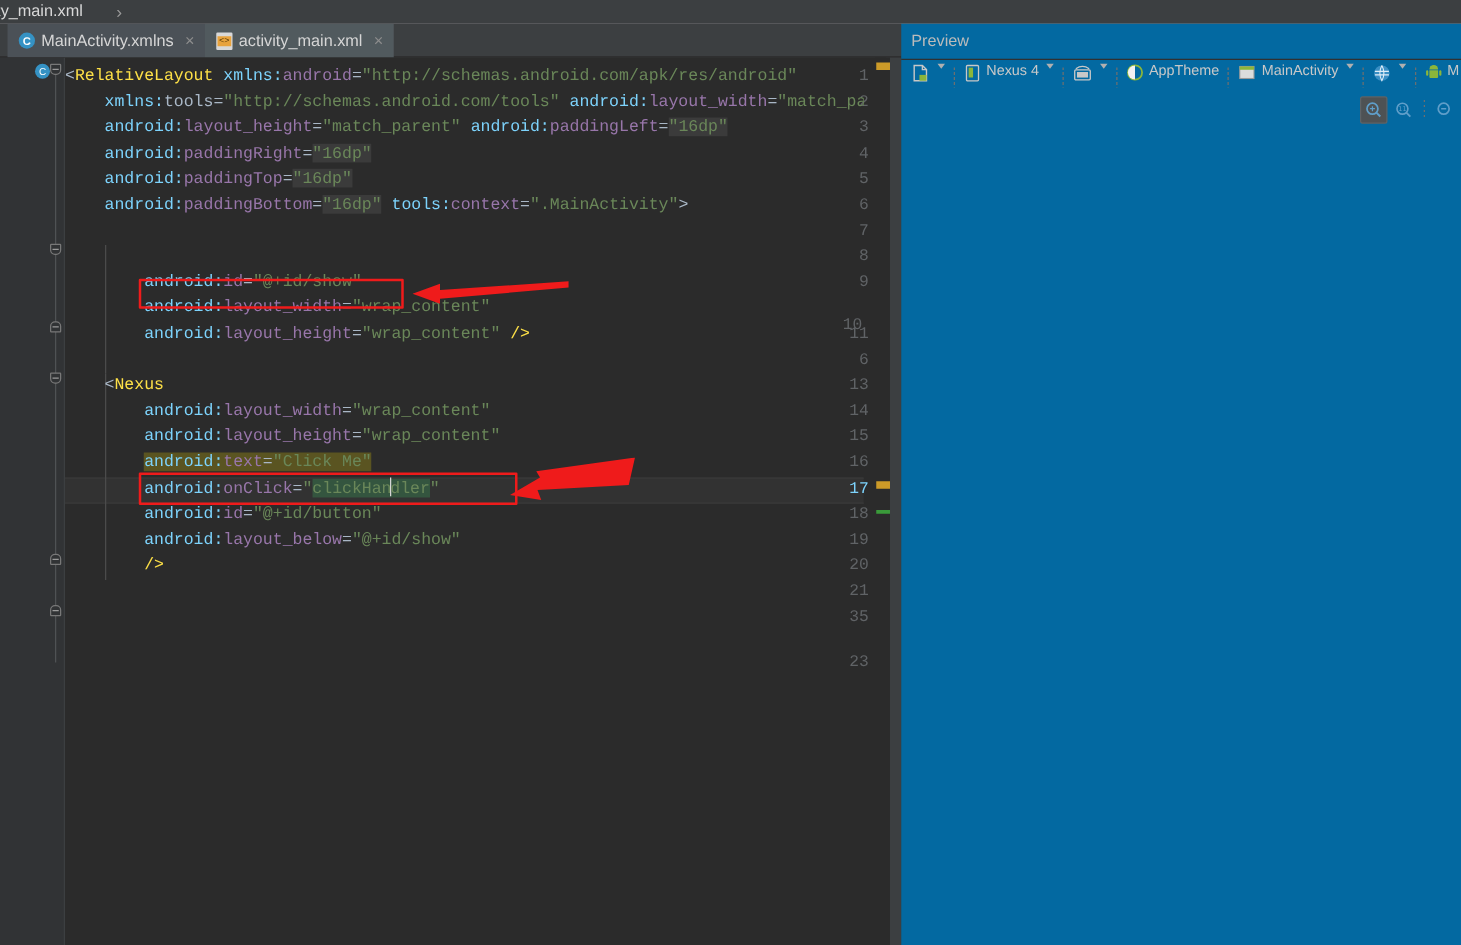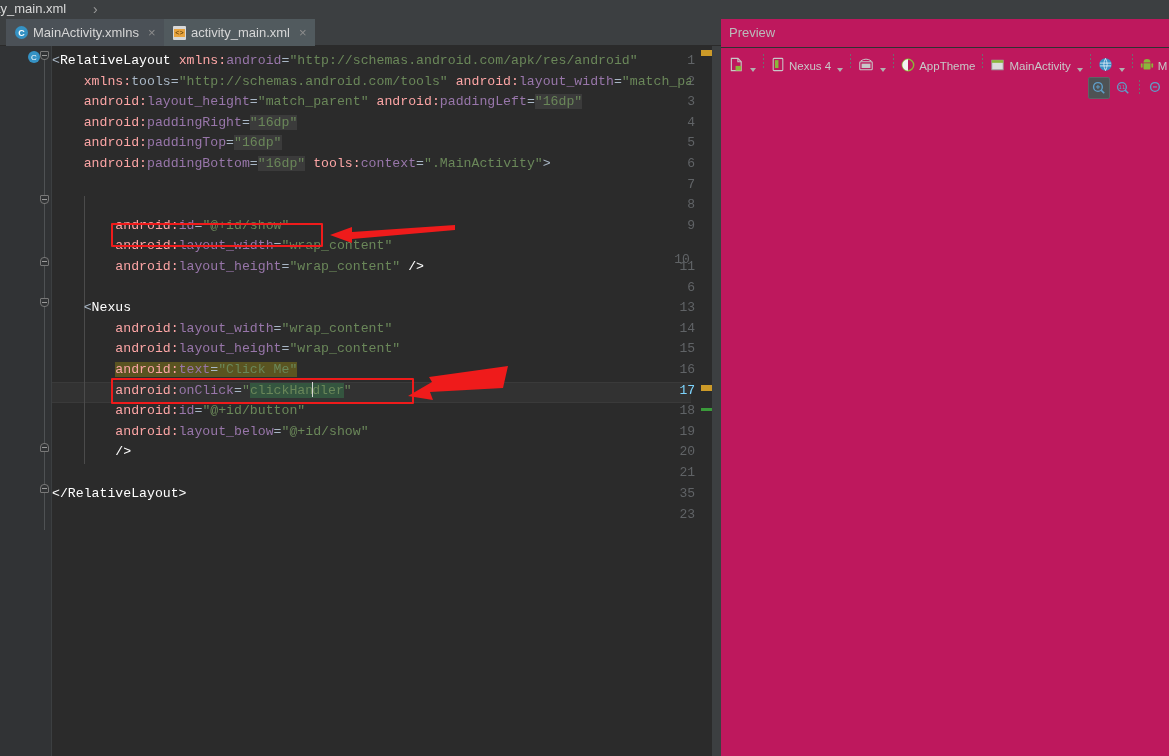--- a/index.html
+++ b/index.html
@@ -117,23 +117,23 @@
   .line-hl {
     position: absolute; left: 52px; right: 30px; height: 20.6px;
     background: #323232; border-top: 1px solid #3a3a3a;
     border-bottom: 1px solid #3a3a3a;
   }
   .indent-guide {
     position: absolute; width: 1px; background: #4b4b4b;
   }
 
   
-  .t-tag   { color: #ffffff; }
+  .t-tag   { color: #fde047; }
   .t-attr  { color: #9876aa; }
-  .t-ns    { color: #fca5a5; }
+  .t-ns    { color: #7dd3fc; }
   .t-str   { color: #6a8759; }
   .t-plain { color: #a9b7c6; }
   .t-punc  { color: #a9b7c6; }
   .hl-dim  { background: #3b3b3b; }
   .hl-warn { background: #5a5421; }
   .hl-sel  { background: #34553f; }
   .caret {
     display: inline-block; width: 1px; height: 15px;
     background: #d6d6d6; vertical-align: -3px; margin: 0 -1px;
   }
@@ -156,36 +156,36 @@
   
   .redbox {
     position: absolute; border: 2px solid #ef1b1b; border-radius: 1px;
     pointer-events: none;
   }
   .redarrow { position: absolute; pointer-events: none; }
 
   
   .preview {
     position: absolute; left: 721px; top: 19px;
-    width: 448px; height: 737px; background: #be185d;
+    width: 448px; height: 737px; background: #0369a1;
   }
   .preview-title {
     position: absolute; left: 8px; top: 6px;
     font-size: 13px; color: #bbbbbb;
   }
   .preview-divider {
     position: absolute; left: 0; top: 28px; width: 448px; height: 1px;
     background: #2f3133;
   }
   .ptoolbar {
     position: absolute; left: 4px; top: 30px; height: 25px;
     display: flex; align-items: center;
   }
   .pt-item {
-    display: flex; align-items: flex-end; gap: 4px;
+    display: flex; align-items: flex-start; gap: 4px;
     height: 21px; padding: 0 4px; color: #c8c8c8; font-size: 11.5px;
     white-space: nowrap;
   }
   .pt-sep {
     width: 1px; height: 16px; margin: 0 3px;
     background: repeating-linear-gradient(to bottom,#6c6f70 0 2px,transparent 2px 4px);
   }
   .caret-dn {
     width: 0; height: 0; margin-left: 2px;
     border-left: 3px solid transparent; border-right: 3px solid transparent;
@@ -250,21 +250,21 @@
         <div class="ln" style="top: 252.2px;">13</div>
         <div class="ln" style="top: 272.8px;">14</div>
         <div class="ln" style="top: 293.4px;">15</div>
         <div class="ln" style="top: 314px;">16</div>
         <div class="ln hot" style="top: 334.6px;">17</div>
         <div class="ln" style="top: 355.2px;">18</div>
         <div class="ln" style="top: 375.8px;">19</div>
         <div class="ln" style="top: 396.4px;">20</div>
         <div class="ln" style="top: 417px;">21</div>
         <div class="ln" style="top: 437.6px;">35</div>
-        <div class="ln" style="top: 459px; text-align: right;">23</div>
+        <div class="ln" style="top: 474px; text-align: right;">23</div>
       </div>
 
     <div style="position:absolute;left:28px;top:5px;width:12px;height:12px;border-radius:50%;background:#3592c4;color:#fff;font-size:8px;display:flex;align-items:center;justify-content:center;">C</div>
 
     <div class="fold down" style="top:149px"></div>
     <div class="fold up" style="top:211px"></div>
     <div class="fold down" style="top:252px"></div>
     <div class="fold up" style="top:397px"></div>
     <div class="fold up" style="top:438px"></div>
     <div class="fold down" style="top:5px"></div>
@@ -286,21 +286,20 @@
       <div class="line" style="top:231.6px"></div>
       <div class="line" style="top:252.2px">    <span class="t-punc">&lt;</span><span class="t-tag">Nexus</span></div>
       <div class="line" style="top:272.8px">        <span class="t-ns">android:</span><span class="t-attr">layout_width</span><span class="t-plain">=</span><span class="t-str">"wrap_content"</span></div>
       <div class="line" style="top:293.4px">        <span class="t-ns">android:</span><span class="t-attr">layout_height</span><span class="t-plain">=</span><span class="t-str">"wrap_content"</span></div>
       <div class="line" style="top:314px">        <span class="hl-warn"><span class="t-ns">android:</span><span class="t-attr">text</span><span class="t-plain">=</span><span class="t-str">"Click Me"</span></span></div>
       <div class="line" style="top:334.6px">        <span class="t-ns">android:</span><span class="t-attr">onClick</span><span class="t-plain">=</span><span class="t-str">"</span><span class="t-str hl-sel">clickHan<span class="caret"></span>dler</span><span class="t-str">"</span></div>
       <div class="line" style="top:355.2px">        <span class="t-ns">android:</span><span class="t-attr">id</span><span class="t-plain">=</span><span class="t-str">"@+id/button"</span></div>
       <div class="line" style="top:375.8px">        <span class="t-ns">android:</span><span class="t-attr">layout_below</span><span class="t-plain">=</span><span class="t-str">"@+id/show"</span></div>
       <div class="line" style="top:396.4px">        <span class="t-tag">/&gt;</span></div>
       <div class="line" style="top:417px"></div>
-      <div class="line" style="top:437.6px"><span class="t-tag">&lt;/RelativeLayout&gt;</span></div>
       <div class="line" style="top:458.2px"></div>
     </div>
 
     <div class="editor-right-edge"></div>
     <div class="marker-strip">
       <div class="marker" style="top:4px;background:#cc9a28"></div>
       <div class="marker" style="top:339px;background:#cc9a28"></div>
       <div class="marker" style="top:362px;background:#3a9a3a;height:3px"></div>
     </div>
     <div class="scroll-track"></div>

